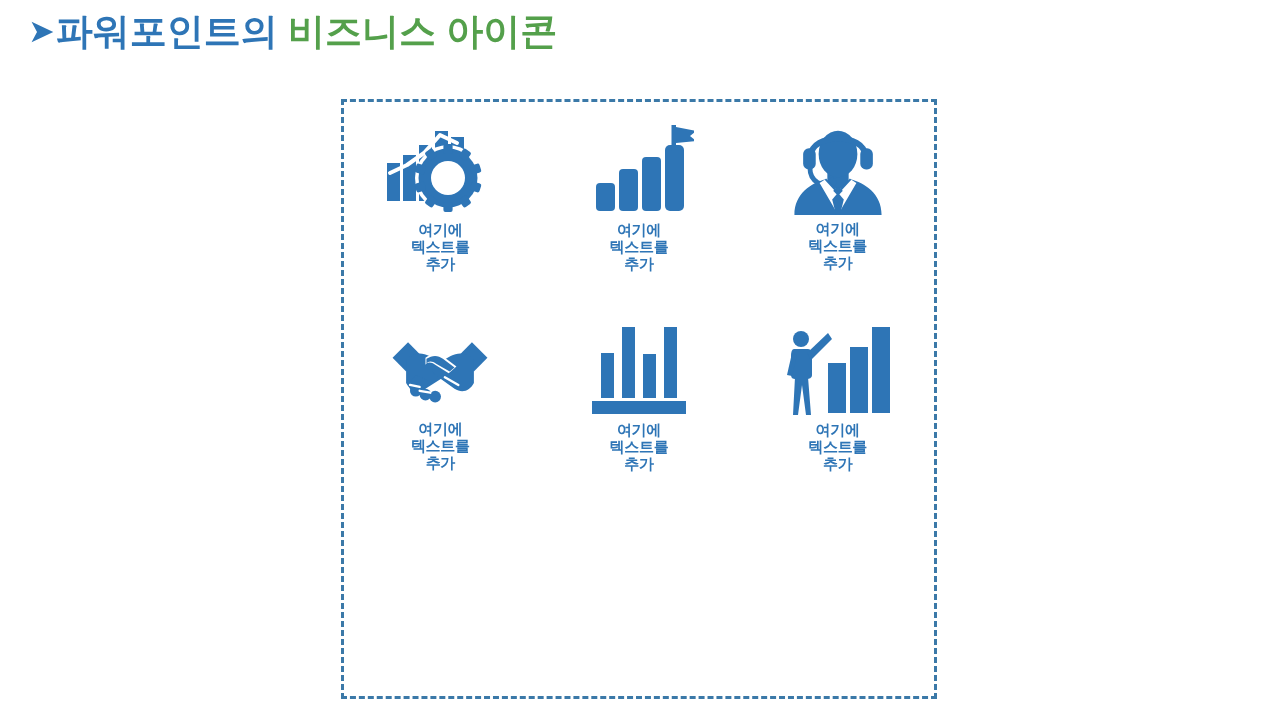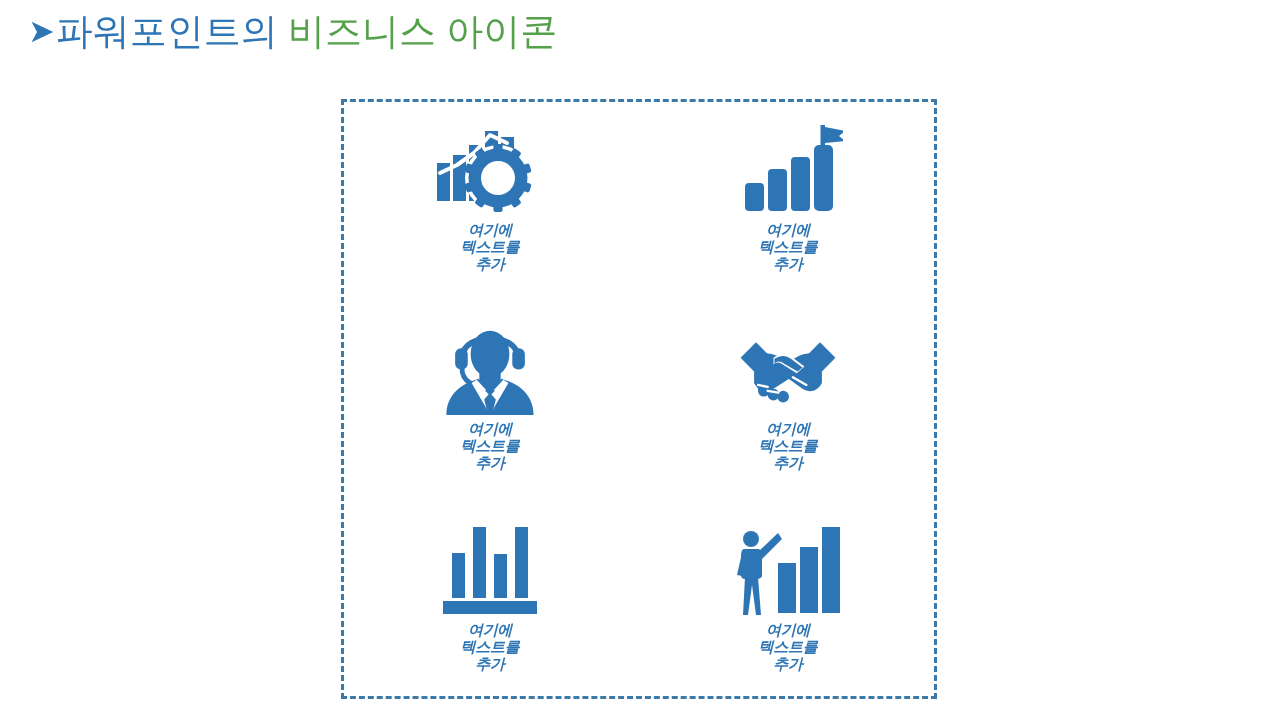--- a/index.html
+++ b/index.html
@@ -15,21 +15,21 @@
     font-family: "Liberation Sans", "DejaVu Sans", sans-serif;
   }
 
   
   #slide-title {
     position: absolute;
     left: 28px;
     top: 12px;
     white-space: nowrap;
     font-size: 37px;
-    font-weight: normal;
+    font-weight: bold;
     letter-spacing: 0px;
     line-height: 1.1;
   }
   #slide-title .bullet {
     color: #2E75B6;
     font-size: 32px;
     vertical-align: 2px;
     margin-right: 1px;
   }
   .title-seg-blue { color: #2E75B6; }
@@ -47,24 +47,23 @@
   }
 
   
   #icon-grid {
     position: absolute;
     left: 341px;
     top: 99px;
     width: 596px;
     height: 600px;
     display: grid;
-    grid-template-columns: 1fr 1fr;
+    grid-template-columns: 1fr 1fr 1fr;
     grid-template-rows: 1fr 1fr 1fr;
     box-sizing: border-box;
-    font-style: italic;
   }
   .icon-cell {
     position: relative;
     display: flex;
     flex-direction: column;
     align-items: center;
     justify-content: flex-start;
     padding-top: 24px;
   }
   .icon-art {

